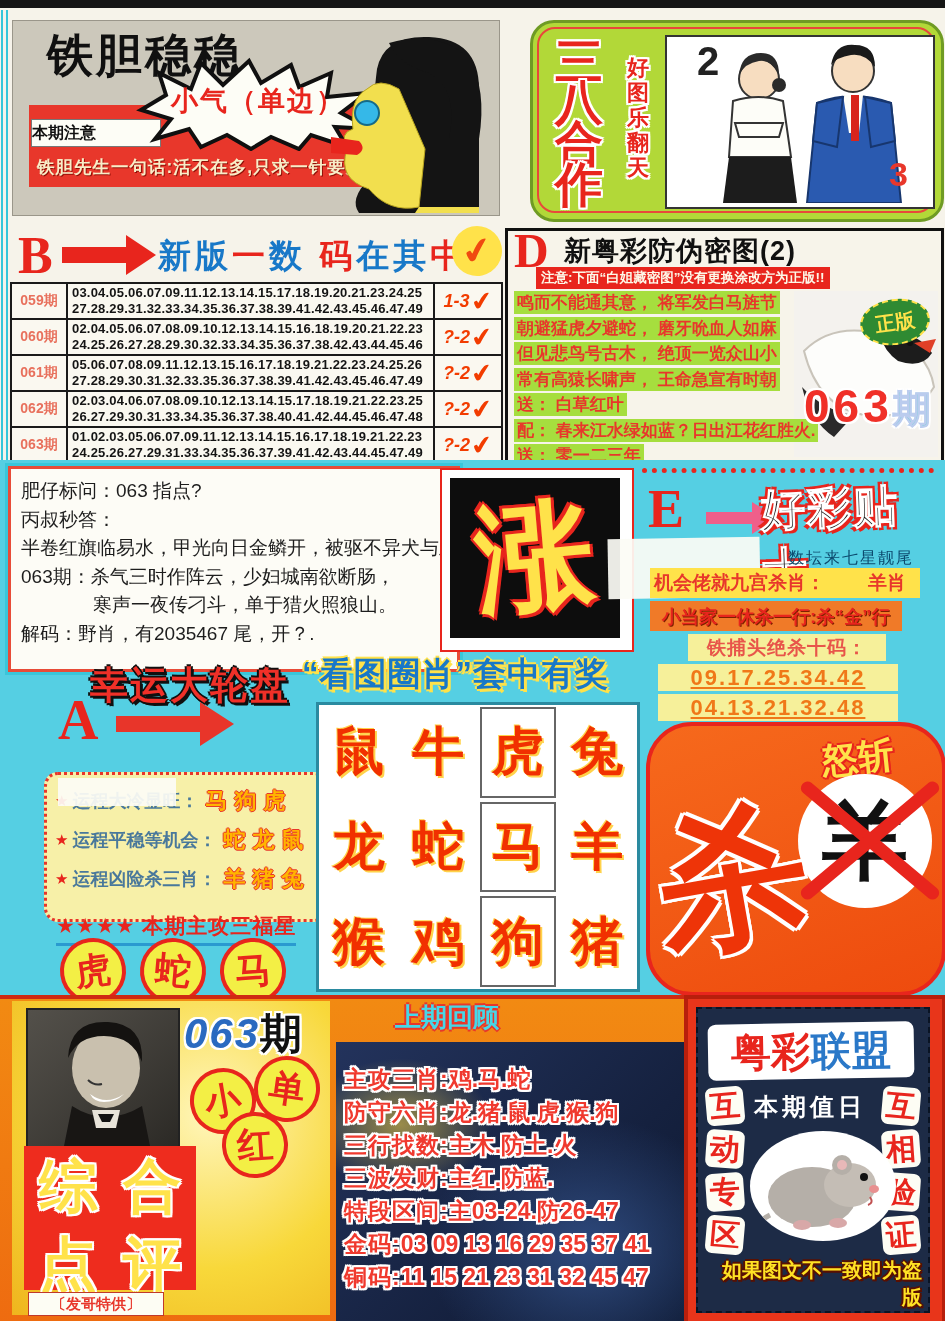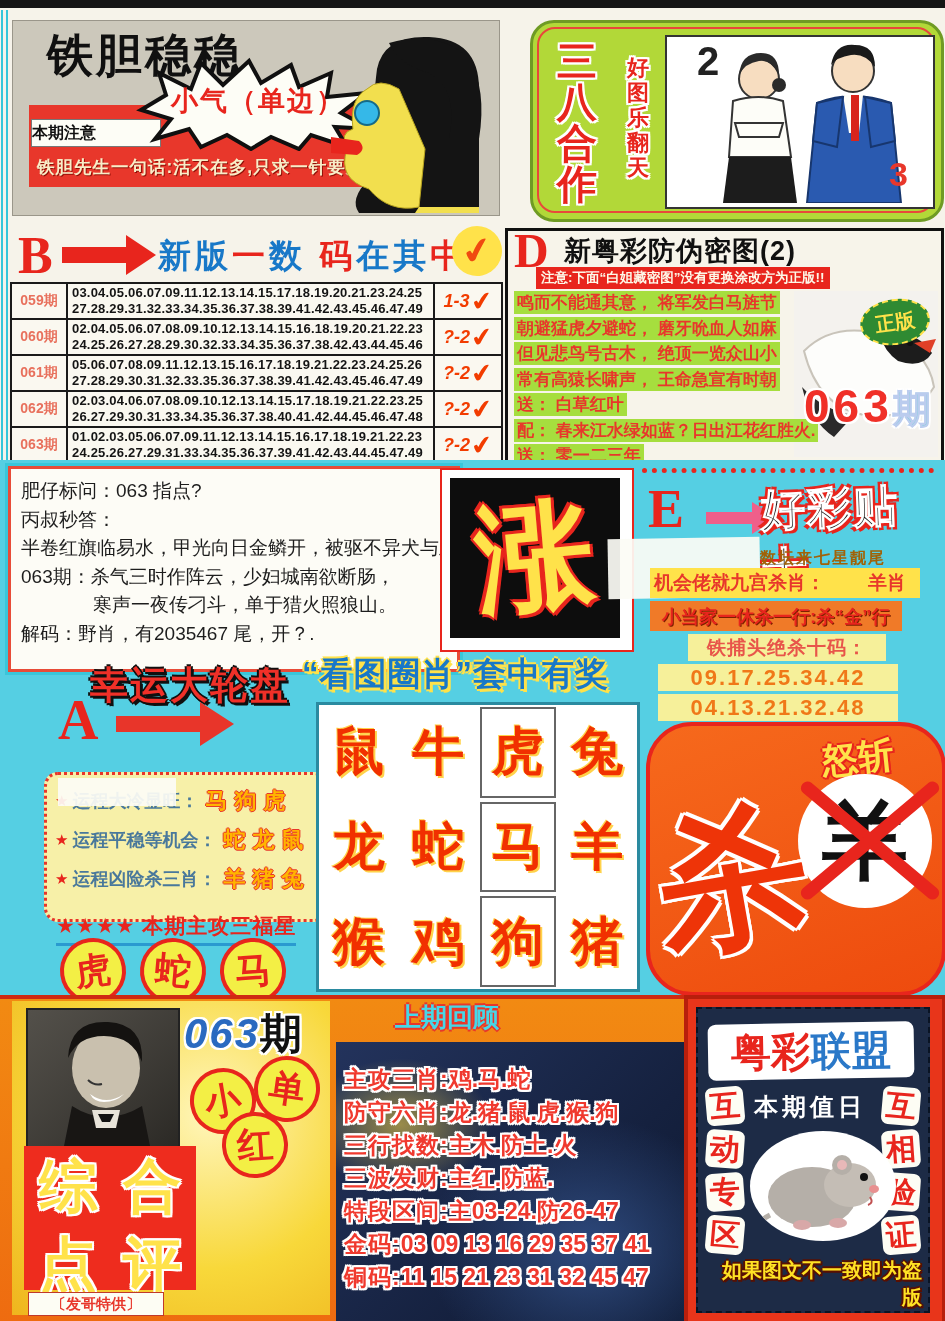--- a/index.html
+++ b/index.html
@@ -18,21 +18,21 @@
   .tl-box{left:12px;top:20px;width:486px;height:194px;background:#ccc8bb;border:1px solid #9a968a;}
   .tl-title{left:6px;top:4px;font-size:46px;font-weight:900;color:#101010;letter-spacing:3px;margin-left:28px;}
   .tl-red{left:16px;top:84px;width:402px;height:82px;background:#e8372b;}
   .tl-note{left:18px;top:98px;width:128px;height:26px;background:#fdfdf6;border:1px solid #777;
            font-size:16px;font-weight:bold;color:#111;line-height:26px;}
   .tl-slogan{left:24px;top:134px;font-size:17.5px;font-weight:900;color:#f8edc8;text-shadow:1px 1px 0 #8e0f06;letter-spacing:1px;}
   .burst-txt{left:158px;top:62px;font-size:27px;font-weight:900;color:#e8251d;letter-spacing:2px;}
   
   .tr-box{left:530px;top:20px;width:408px;height:196px;background:#b2d838;border:3px solid #6f9b24;border-radius:24px;}
   .tr-inner{left:4px;top:4px;width:394px;height:182px;border:2px solid #e8483a;border-radius:18px;}
-  .tr-v1{left:22px;top:18px;width:44px;font-size:40px;font-weight:900;color:#e8251d;line-height:41px;text-align:center;}
+  .tr-v1{left:22px;top:18px;width:44px;font-size:48px;font-weight:900;color:#e8251d;line-height:41px;text-align:center;}
   .tr-v2{left:94px;top:32px;width:26px;font-size:22px;font-weight:900;color:#e8251d;line-height:25px;}
   .tr-photo{left:132px;top:12px;width:266px;height:170px;background:#fff;border:2px solid #333;}
   .tr-n2{left:30px;top:2px;font-size:40px;font-weight:bold;color:#222;}
   .tr-n3{left:222px;top:118px;font-size:34px;font-weight:bold;color:#e8372b;}
   
   .b-letter{left:18px;top:226px;font-size:52px;font-weight:900;color:#e8251d;}
   .b-arrow-r{left:62px;top:247px;width:64px;height:16px;background:#e8251d;}
   .b-arrow-t{left:126px;top:235px;width:0;height:0;border-top:20px solid transparent;border-bottom:20px solid transparent;border-left:30px solid #e8251d;}
   .b-title{left:158px;top:234px;font-size:33px;font-weight:900;letter-spacing:4px;}
   .b-title .tb{color:#1878c8;} .b-title .tr{color:#e8251d;}
@@ -71,30 +71,30 @@
   .zh-in{left:8px;top:8px;width:170px;height:160px;background:#0d0d0d;display:flex;align-items:center;justify-content:center;}
   .zh-char{font-size:118px;font-weight:900;color:#ffe24a;transform:rotate(-5deg);
            text-shadow:-3px 0 0 #e8251d,3px 0 0 #e8251d,0 -3px 0 #e8251d,0 3px 0 #e8251d,3px 3px 0 #e8251d,-3px -3px 0 #e8251d;}
   
   .e-dots{left:642px;top:468px;width:292px;height:0;border-top:5px dotted #e8251d;}
   .e-letter{left:648px;top:478px;font-size:54px;font-weight:900;color:#e8251d;}
   .e-arrow-r{left:706px;top:512px;width:48px;height:12px;background:#ef5f8a;}
   .e-arrow-t{left:752px;top:502px;width:0;height:0;border-top:16px solid transparent;border-bottom:16px solid transparent;border-left:26px solid #ef5f8a;}
   .e-title{left:762px;top:478px;font-size:44px;font-weight:900;color:#151515;letter-spacing:2px;transform:rotate(-2deg);
            -webkit-text-stroke:1px #fff;text-shadow:3px 3px 0 #e8251d,-3px -3px 0 #e8251d,3px -3px 0 #e8251d,-3px 3px 0 #e8251d;}
-  .e-sub{left:760px;top:548px;font-size:16px;font-weight:700;color:#a16207;letter-spacing:2px;}
+  .e-sub{left:788px;top:548px;font-size:16px;font-weight:400;color:#0c4a6e;letter-spacing:2px;}
   .whiteout{background:#fcfcf5;opacity:.93;}
   .e-bar1{left:650px;top:568px;width:252px;height:30px;background:#ffe24a;display:flex;align-items:center;justify-content:space-between;padding:0 14px 0 4px;}
   .e-bar1 span{color:#e8372b;font-size:19px;font-weight:900;}
   .e-bar2{left:650px;top:601px;width:252px;height:30px;background:#f07a28;display:flex;align-items:center;justify-content:center;}
   .e-bar2 span{color:#e8251d;font-size:18.5px;font-weight:900;text-shadow:1px 1px 0 #7e2000;}
   .e-bar3{left:688px;top:634px;width:198px;height:27px;background:#f6f09a;display:flex;align-items:center;justify-content:center;}
   .e-bar3 span{color:#e8554a;font-size:19px;font-weight:900;letter-spacing:1px;}
   .e-code{width:240px;height:27px;background:#f6f09a;display:flex;align-items:center;justify-content:center;}
-  .e-code span{color:#f07818;font-size:22px;font-weight:bold;letter-spacing:2px;}
+  .e-code span{color:#f07818;font-size:22px;font-weight:bold;letter-spacing:2px;text-decoration:underline;}
   
   .kill{left:646px;top:722px;width:292px;height:266px;border-radius:46px;background:linear-gradient(160deg,#f6691c,#ee4b0e);border:4px solid #e8251d;}
   .kill-corner{left:172px;top:8px;font-size:36px;font-weight:900;color:#ffe24a;transform:rotate(-6deg);
                text-shadow:-2px 0 0 #e8251d,2px 0 0 #e8251d,0 -2px 0 #e8251d,0 2px 0 #e8251d,2px 2px 0 #e8251d;}
   .kill-big{left:6px;top:52px;font-size:152px;font-weight:900;color:#ee3408;transform:rotate(-10deg);
             text-shadow:-3px 0 0 #fff,3px 0 0 #fff,0 -3px 0 #fff,0 3px 0 #fff,3px 3px 0 #fff,-3px -3px 0 #fff,-3px 3px 0 #fff,3px -3px 0 #fff;}
   .kill-circle{left:148px;top:48px;width:134px;height:134px;border-radius:50%;background:#fff;display:flex;align-items:center;justify-content:center;}
   .kill-sheep{font-size:86px;font-weight:900;color:#111;}
   .kill-x1,.kill-x2{left:132px;top:108px;width:176px;height:13px;background:#e8251d;border-radius:6px;}
   .kill-x1{transform:rotate(40deg);} .kill-x2{transform:rotate(-40deg);}

